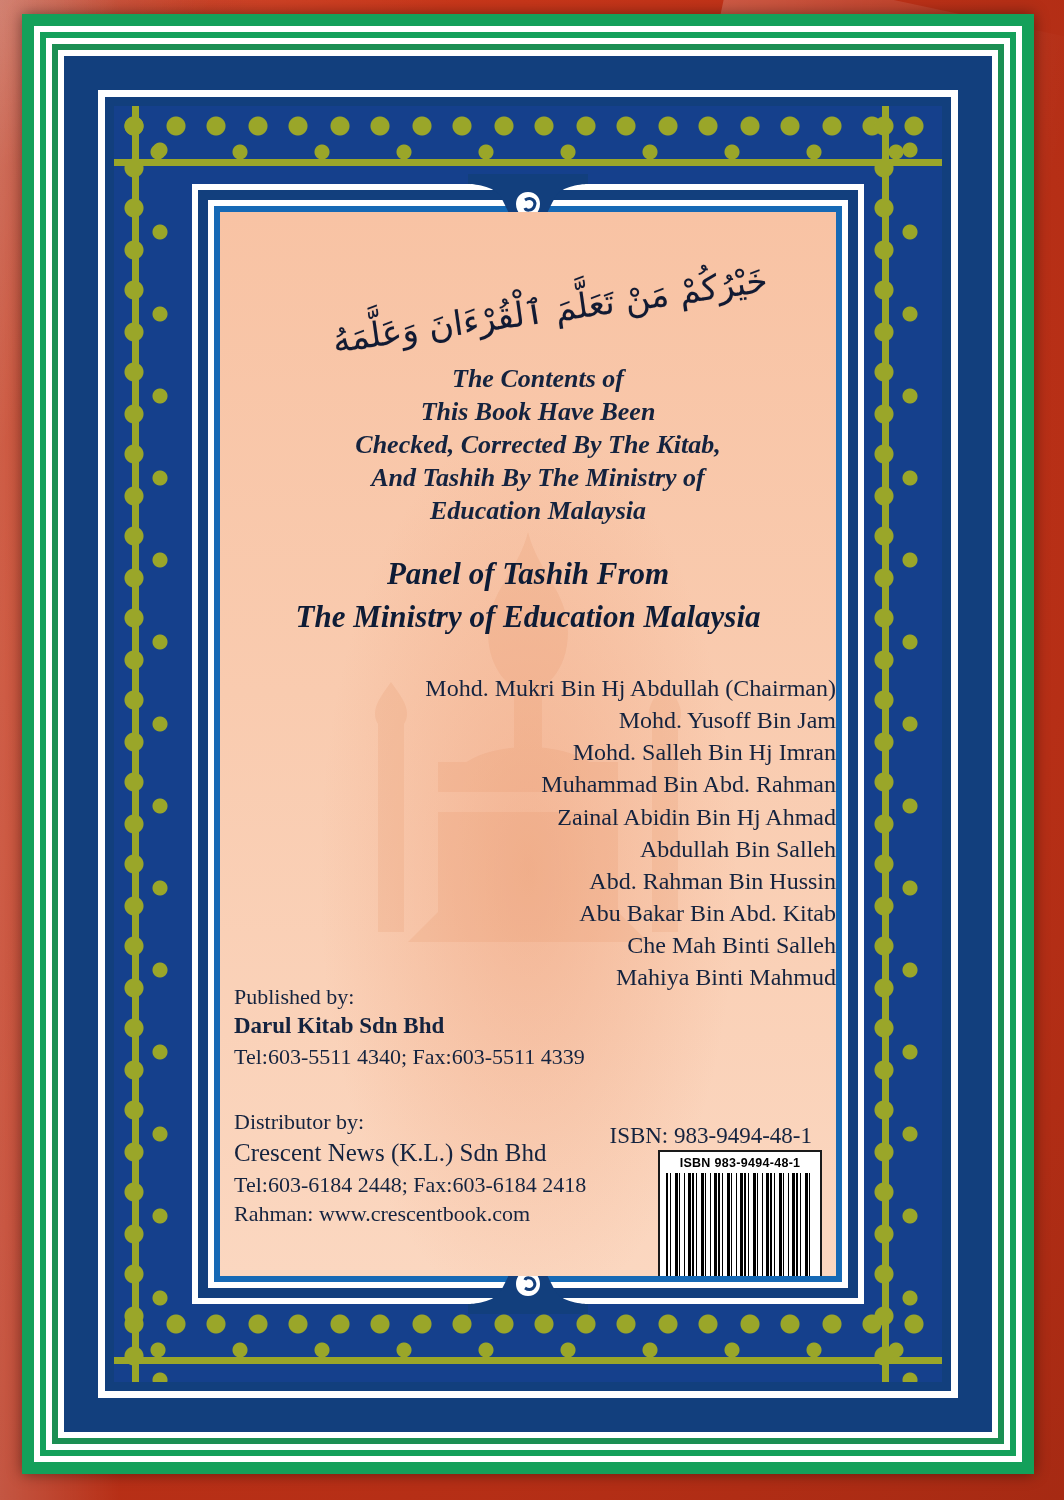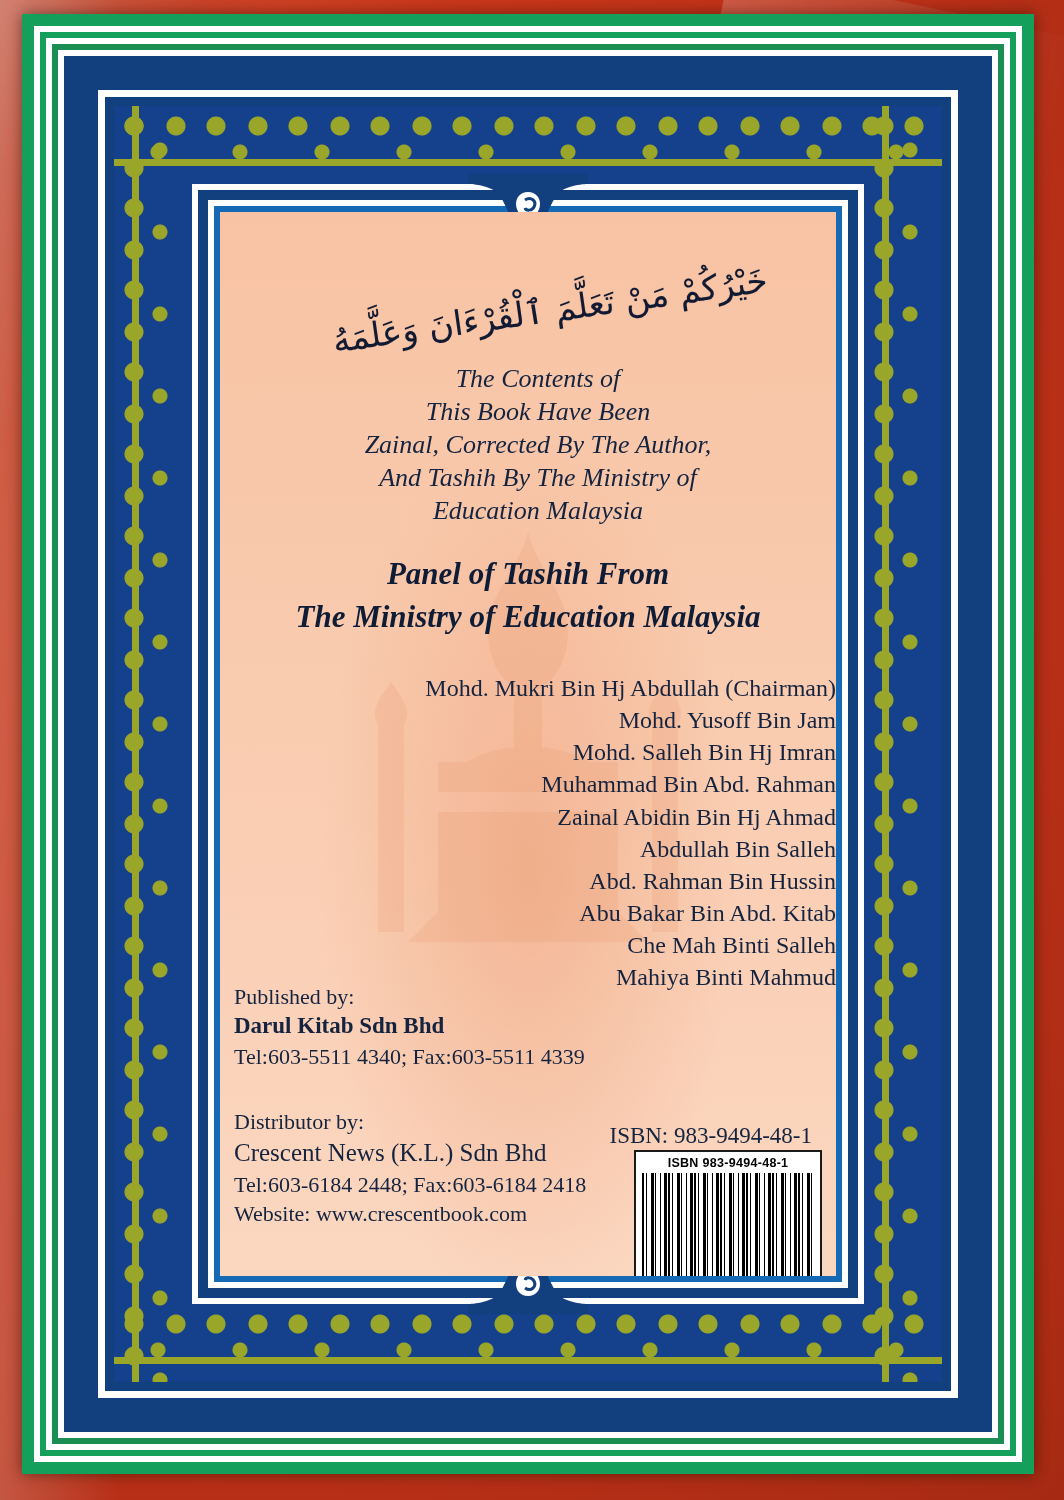--- a/index.html
+++ b/index.html
@@ -153,21 +153,21 @@
     transform: rotate(-8deg);
     white-space: nowrap;
     text-shadow: 0 0 1px rgba(0,0,0,.2);
   }
   .contents-block {
     position: absolute;
     left: 0; right: 0;
     top: 150px;
     text-align: center;
     font-style: italic;
-    font-weight: normal;
+    font-weight: bold;
     font-size: 26px;
     line-height: 1.27;
     color: #14233f;
     margin-left: 20px;
   }
   .panel-title {
     position: absolute;
     left: 0; right: 0;
     top: 340px;
     text-align: center;
@@ -215,21 +215,21 @@
     line-height: 1.3;
     color: #14233f;
     margin-top: 37px;
   }
 
   
   .barcode {
     position: absolute;
     right: 14px;
     top: 938px;
-    width: 188px;
+    width: 164px;
     height: 160px;
     background: #fff;
     border: 2px solid #1a1a1a;
     padding: 4px 6px 2px 6px;
     box-sizing: border-box;
     margin-left: 48px;
   }
   .barcode .bc-top {
     font-family: "Liberation Sans", sans-serif;
     font-size: 12.5px;
@@ -317,21 +317,21 @@
         </g>
       </svg>
 
       <div class="content">
 
         <div class="arabic-line">خَيْرُكُمْ مَنْ تَعَلَّمَ ٱلْقُرْءَانَ وَعَلَّمَهُ</div>
 
         <div class="contents-block">
           <div>The Contents of</div>
           <div>This Book Have Been</div>
-          <div>Zainal, Corrected By The Author,</div>
+          <div>Checked, Corrected By The Kitab,</div>
           <div>And Tashih By The Ministry of</div>
           <div>Education Malaysia</div>
         </div>
 
         <div class="panel-title">
           <div>Panel of Tashih From</div>
           <div>The Ministry of Education Malaysia</div>
         </div>
 
         <div class="names">
@@ -350,21 +350,21 @@
         <div class="publisher">
           <div>Published by:</div>
           <div class="strong">Darul Kitab Sdn Bhd</div>
           <div>Tel:603-5511 4340; Fax:603-5511 4339</div>
         </div>
 
         <div class="distributor">
           <div>Distributor by:</div>
           <div class="strong">Crescent News (K.L.) Sdn Bhd</div>
           <div>Tel:603-6184 2448; Fax:603-6184 2418</div>
-          <div>Website: www.crescentbook.com</div>
+          <div>Rahman: www.crescentbook.com</div>
         </div>
 
         <div class="isbn-lines">
           <div>ISBN:  983-9494-48-1</div>
           <div>983-9494-49-X</div>
         </div>
 
         <div class="barcode">
           <div class="bc-top">ISBN 983-9494-48-1</div>
           <div class="bc-bars"></div>

